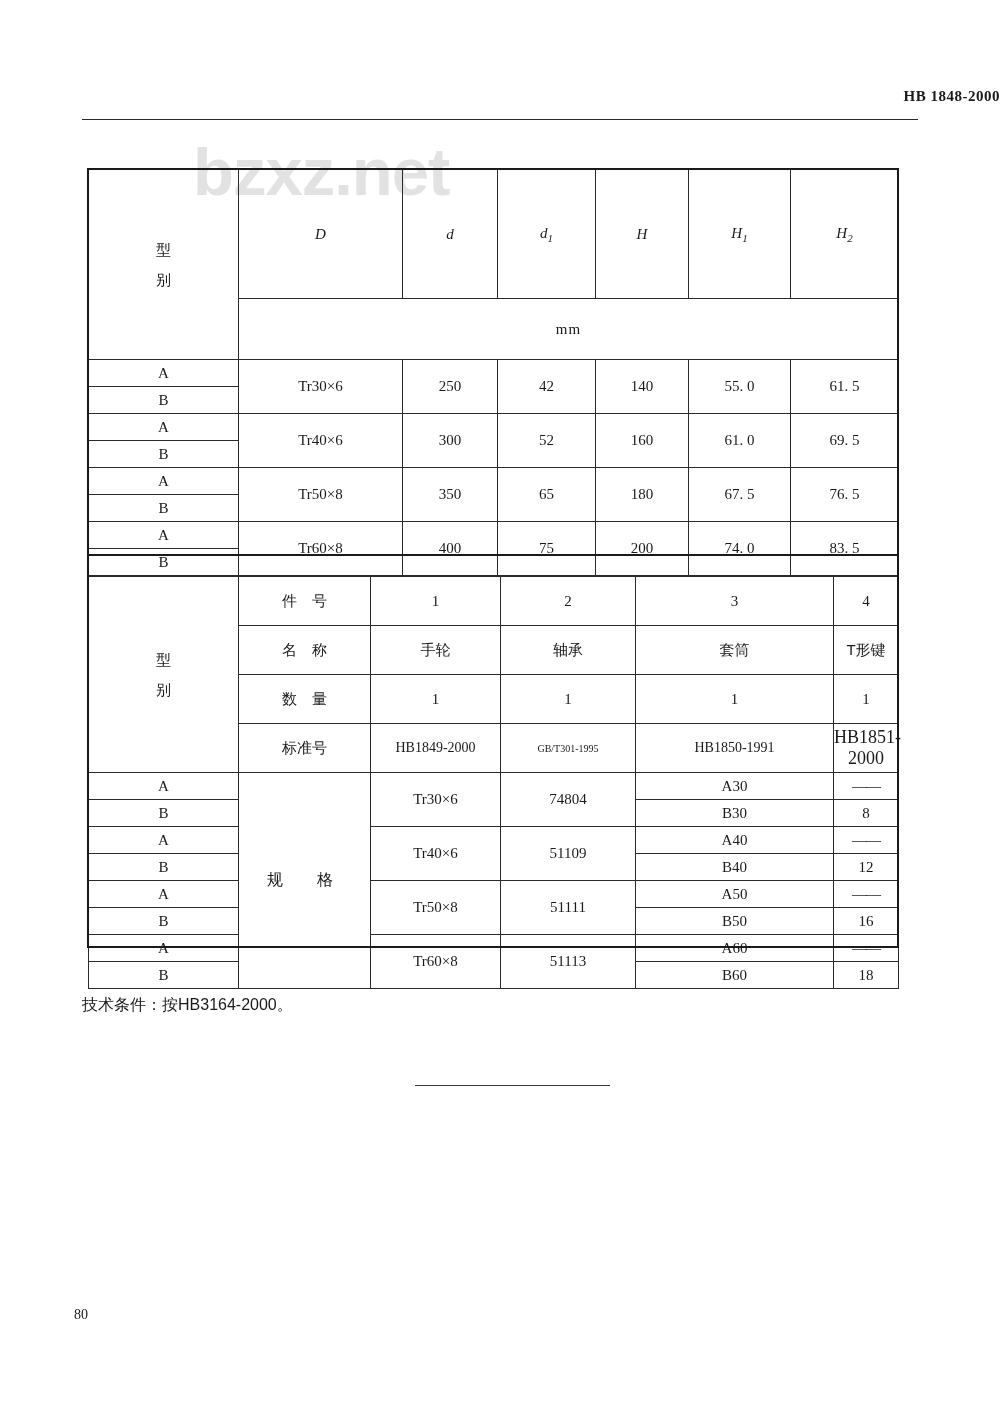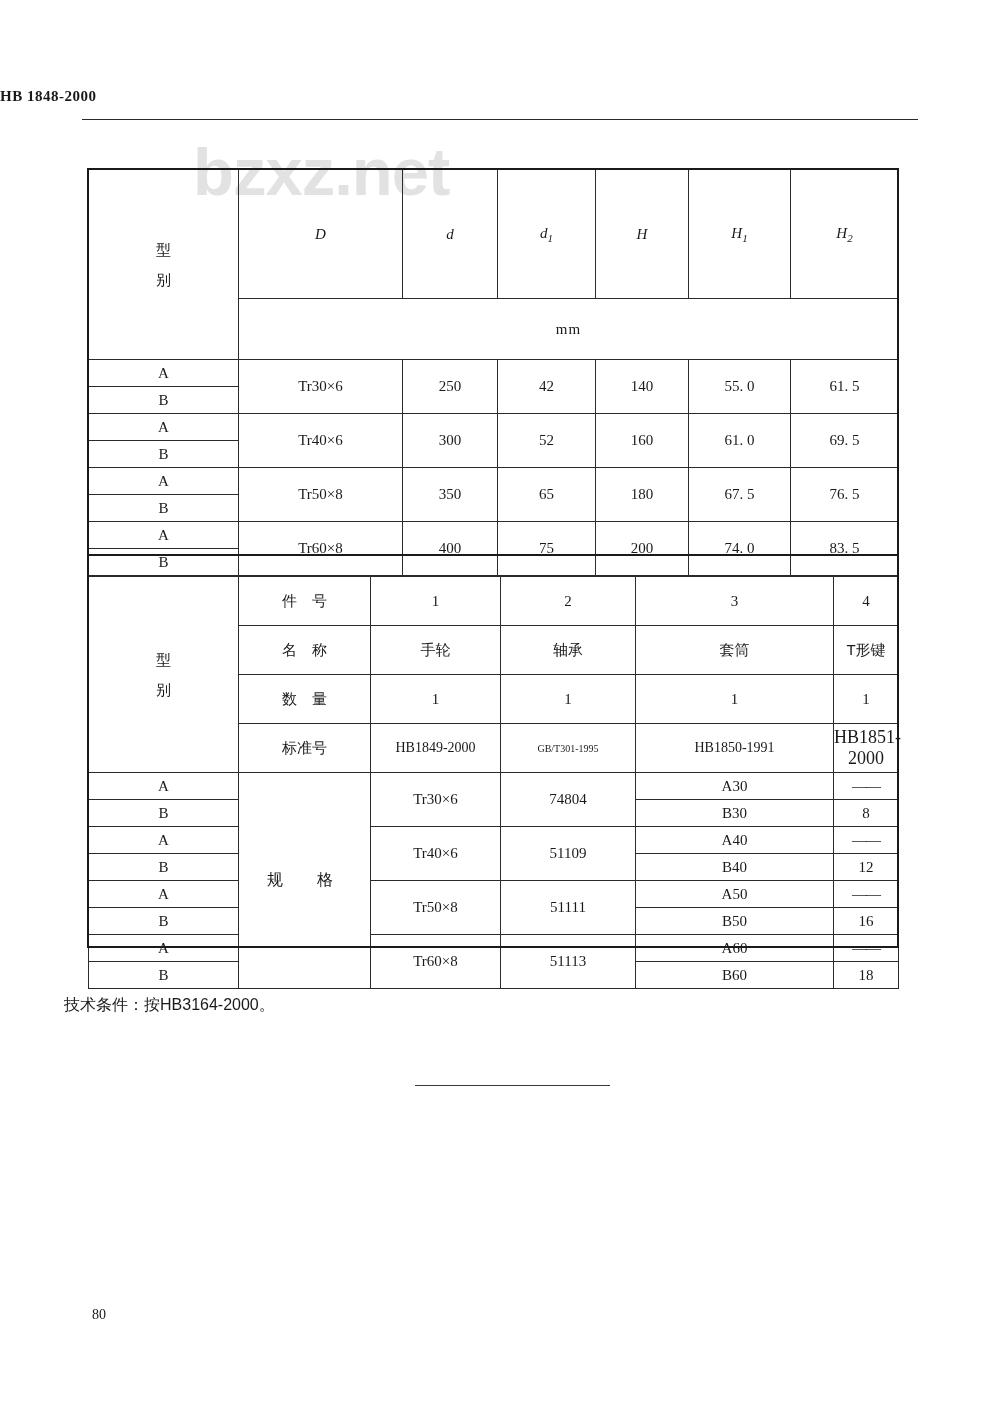--- a/index.html
+++ b/index.html
@@ -15,21 +15,21 @@
     color: #1a1a1a;
     overflow: hidden;
   }
 
   
   .page-header {
     position: absolute;
     left: 0;
     top: 88px;
     width: 1000px;
-    text-align: left;
+    text-align: right;
     font-size: 15px;
     font-weight: bold;
     letter-spacing: 0.5px;
   }
   .header-rule {
     position: absolute;
     left: 82px;
     top: 119px;
     width: 836px;
     height: 1px;
@@ -124,36 +124,36 @@
     letter-spacing: 9px;
     padding-left: 9px;
   }
   .dash {
     letter-spacing: -1px;
   }
 
   
   .note {
     position: absolute;
-    left: 64px;
+    left: 82px;
     top: 995px;
     font-size: 16px;
     font-family: "Liberation Sans", "DejaVu Sans", sans-serif;
   }
   .end-rule {
     position: absolute;
     left: 415px;
     top: 1085px;
     width: 195px;
     height: 1px;
     background: #3a3a3a;
   }
   .page-number {
     position: absolute;
-    left: 92px;
+    left: 74px;
     top: 1307px;
     font-size: 14px;
     font-family: "Liberation Serif", "DejaVu Serif", serif;
   }
 </style>
 </head>
 <body>
 
 <div class="page-header">HB 1848-2000</div>
 <div class="header-rule"></div>

